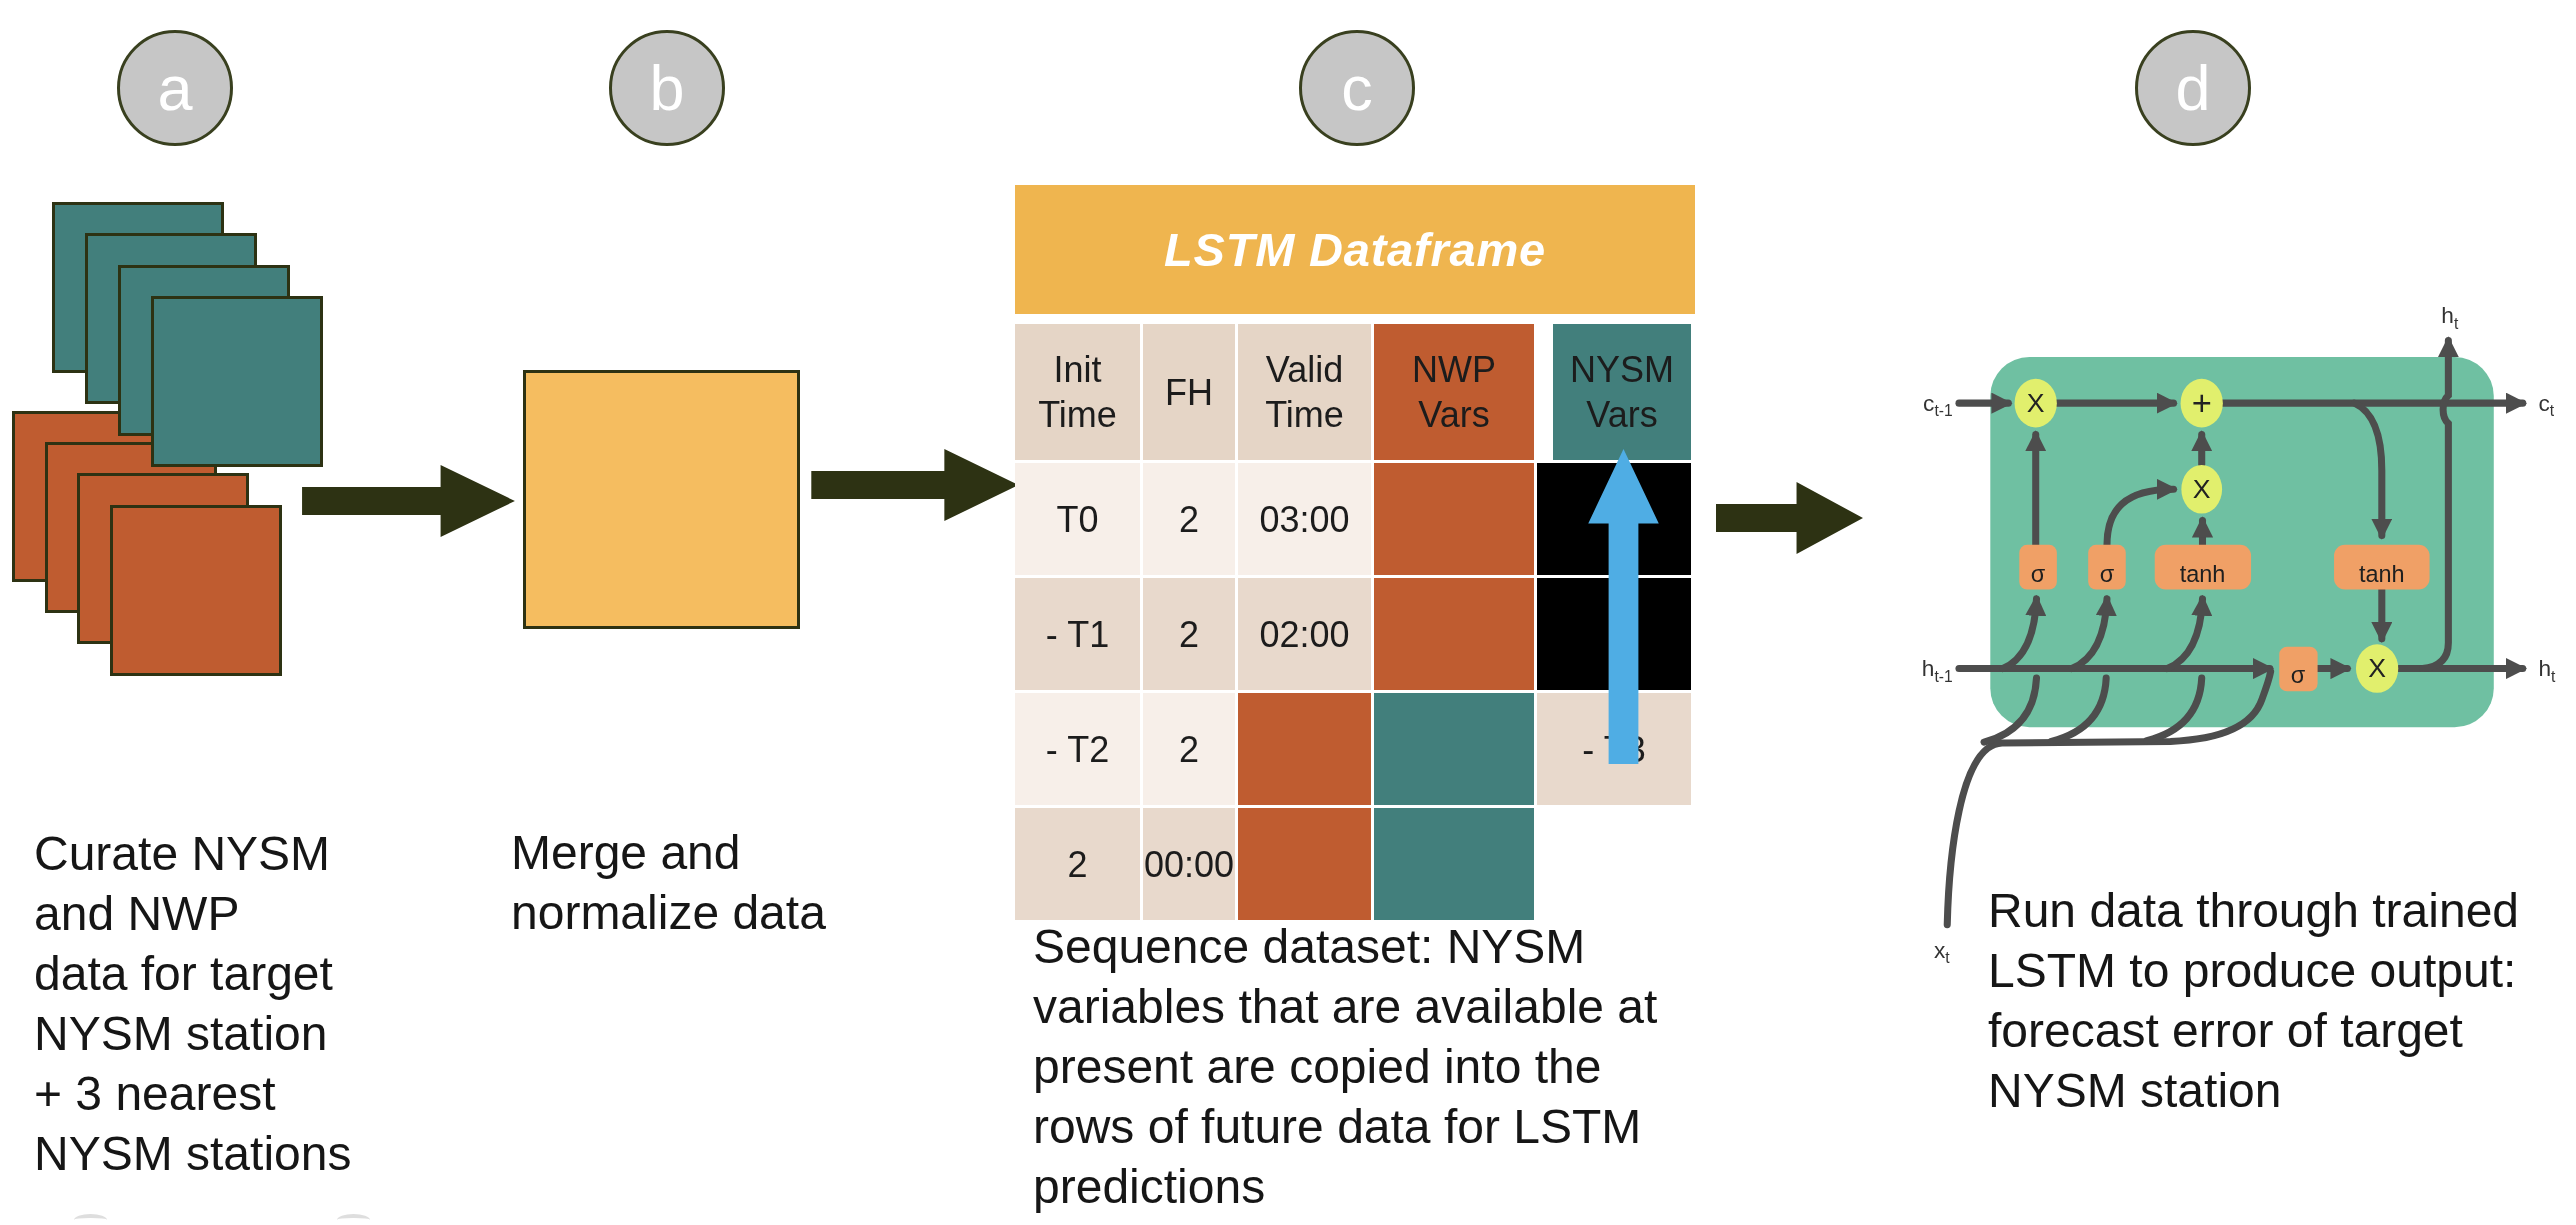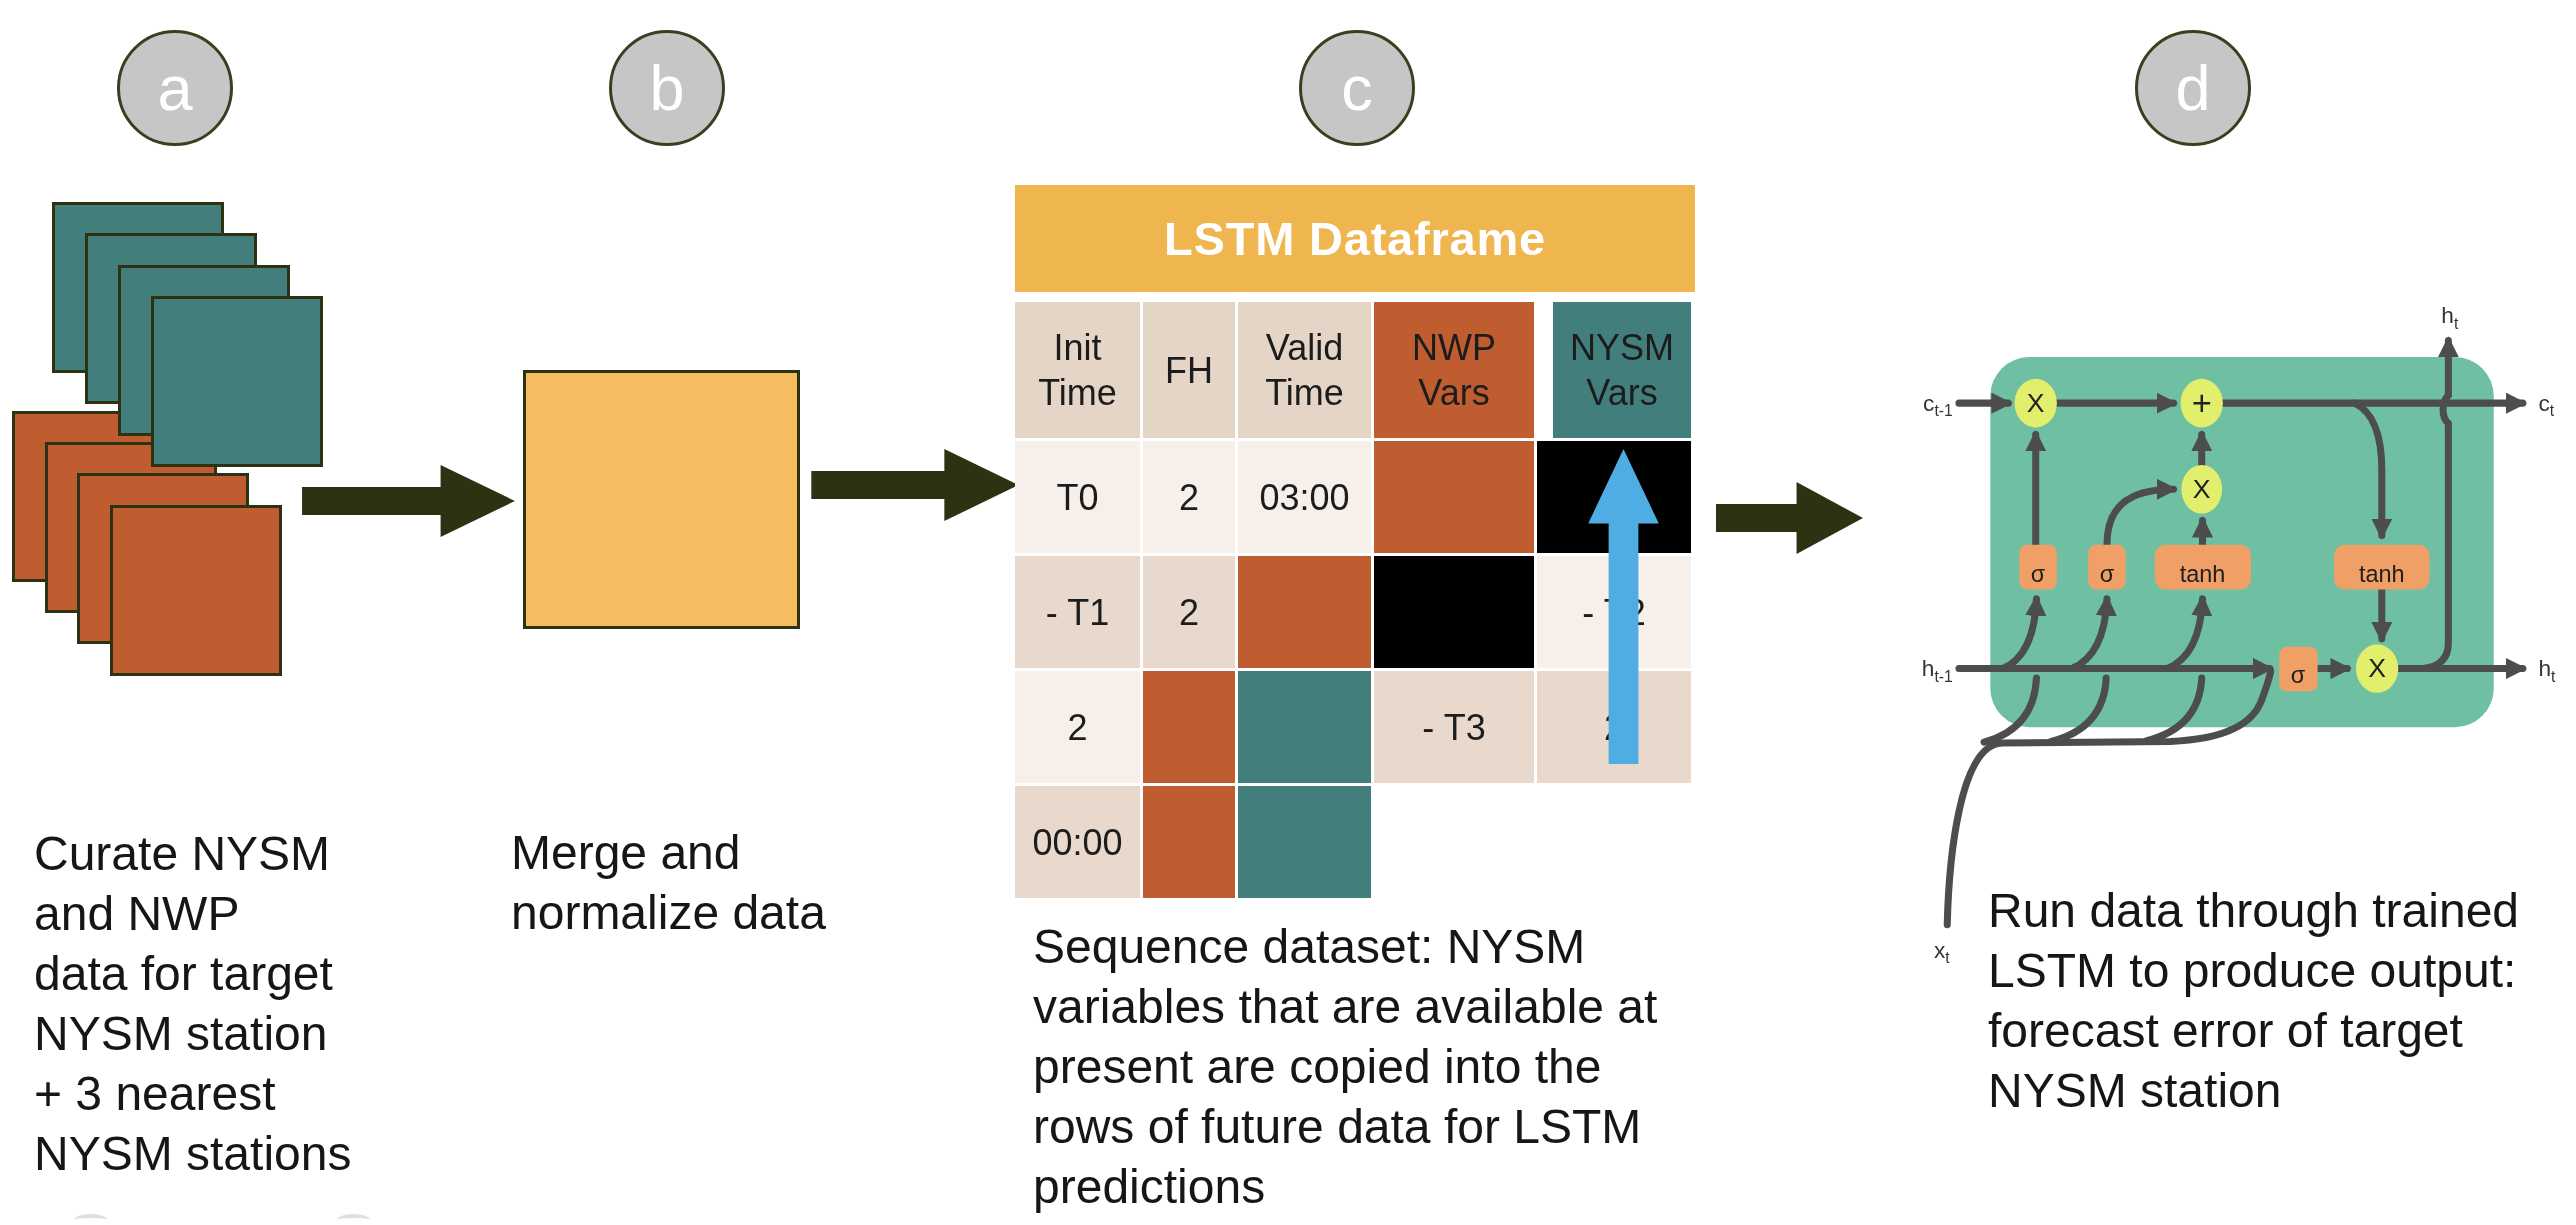--- a/index.html
+++ b/index.html
@@ -18,22 +18,22 @@
   .sq.orange{background:#bf5c30;}
 
   
   .merge-square{position:absolute; left:523px; top:370px; width:277px; height:259px;
     box-sizing:border-box; background:#f5bd60; border:3.1px solid #2d3213;}
 
   .flow-arrow{position:absolute;}
 
   
   .df-table{position:absolute; left:1015px; top:185px; width:680px;}
-  .df-title{height:107px; background:#efb54f; color:#ffffff; font-weight:bold; font-size:47px;
-    display:flex; align-items:center; justify-content:center; letter-spacing:0.8px;}
+  .df-title{height:129px; background:#efb54f; color:#ffffff; font-weight:bold; font-size:47px;
+    display:flex; align-items:center; justify-content:center; letter-spacing:0.8px;font-style:italic;}
   .df-grid{margin-top:10.2px; display:grid; grid-template-columns:125px 92px 133px 160px 154px;
     grid-template-rows:136px 112px 112px 112px 112px; gap:3px;}
   .cell{display:flex; align-items:center; justify-content:center; text-align:center;
     font-size:36px; color:#1c1c1c; white-space:pre-line; line-height:1.25;}
   .cell.hdr{background:#e5d5c6;}
   .cell.hdr-nwp{background:#bf5c30;}
   .cell.hdr-nysm{background:#427f7c;margin-left:16px;}
   .cell.r-light{background:#f7efe9;text-align:right;}
   .cell.r-dark{background:#e8d9cc;}
   .cell.nwp{background:#bf5c30;}
@@ -105,20 +105,21 @@
 Vars</div>
 
       <div class="cell r-light">T0</div>
       <div class="cell r-light">2</div>
       <div class="cell r-light">03:00</div>
       <div class="cell nwp"></div>
       <div class="cell nysm-black"></div>
 
       <div class="cell r-dark">- T1</div>
       <div class="cell r-dark">2</div>
+      <div class="cell r-dark">02:00</div>
       <div class="cell nwp"></div>
       <div class="cell nysm-black"></div>
 
       <div class="cell r-light">- T2</div>
       <div class="cell r-light">2</div>
       <div class="cell nwp"></div>
       <div class="cell nysm-teal"></div>
 
       <div class="cell r-dark">- T3</div>
       <div class="cell r-dark">2</div>

